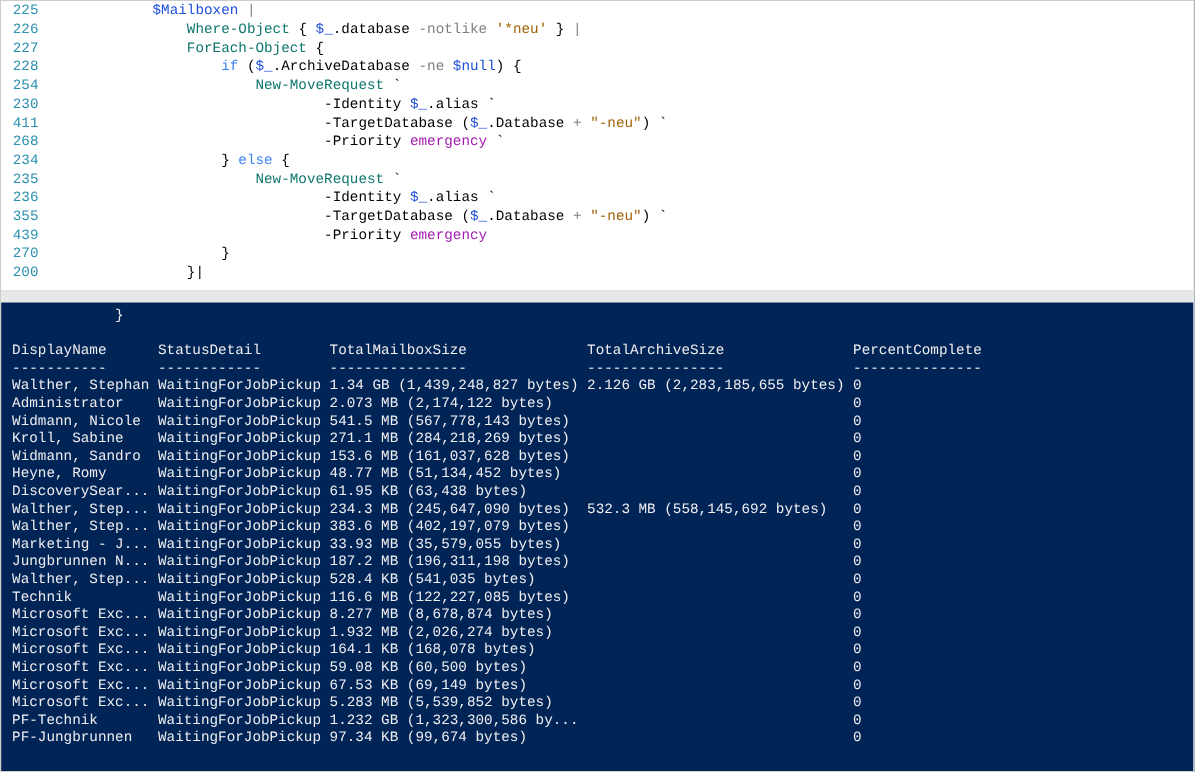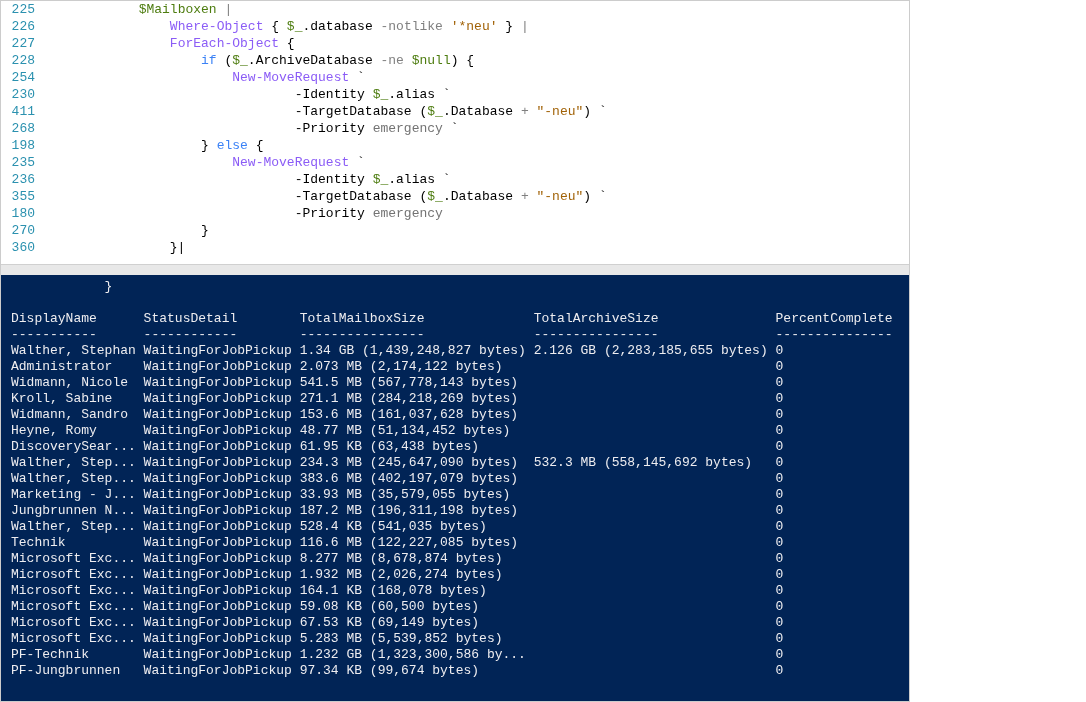--- a/index.html
+++ b/index.html
@@ -1,56 +1,56 @@
 <!DOCTYPE html>
 <html><head>
 <meta charset="utf-8">
 <style>
   * { margin:0; padding:0; box-sizing:border-box; }
   body { font-family: Consolas, 'Courier New', monospace; font-size:13px; background:#fff; }
-  .wrap { display:flex; flex-direction:column; width:910px; height:702px; overflow:hidden; border:1px solid #ccc; }
+  .wrap { display:flex; flex-direction:column; width:1086px; height:702px; overflow:hidden; border:1px solid #ccc; }
 
   
   .editor { flex:0 0 auto; background:#fff; overflow:auto; border-bottom:1px solid #d0d0d0; padding-bottom:8px; }
   .line { display:flex; white-space:pre; line-height:17px; }
   .gutter { width:44px; text-align:right; padding-right:10px; color:#2b91af; user-select:none; }
   .code { flex:1; }
-  .tok-var   { color:#4d7c0f; }
-  .tok-cmd   { color:#8b5cf6; }  
+  .tok-var   { color:#1d4ed8; }
+  .tok-cmd   { color:#0f766e; }  
   .tok-kw    { color:#3b82f6; }  
   .tok-str   { color:#a16207; }
   .tok-op    { color:#808080; }
-  .tok-bare  { color:#737373; }  
+  .tok-bare  { color:#a21caf; }  
   .tok-plain { color:#000; }
   .scroll-gap { height:10px; background:#e8e8e8; }
 
   
   .term { flex:1 1 auto; background:#012456; color:#eeedf0; padding:4px 10px 14px 10px; overflow:auto; line-height:16px; }
   .term-pre { white-space:pre; font-family: Consolas, 'Courier New', monospace; font-size:13px; }
 </style>
 </head>
 <body>
 <div class="wrap">
 
   <div class="editor" id="editor">
       <div class="line"><div class="gutter">225</div><div class="code"><span class="tok-plain">            </span><span class="tok-var">$Mailboxen</span><span class="tok-plain"> </span><span class="tok-op">|</span></div></div>
       <div class="line"><div class="gutter">226</div><div class="code"><span class="tok-plain">                </span><span class="tok-cmd">Where-Object</span><span class="tok-plain"> { </span><span class="tok-var">$_</span><span class="tok-plain">.database </span><span class="tok-op">-notlike</span><span class="tok-plain"> </span><span class="tok-str">'*neu'</span><span class="tok-plain"> } </span><span class="tok-op">|</span></div></div>
       <div class="line"><div class="gutter">227</div><div class="code"><span class="tok-plain">                </span><span class="tok-cmd">ForEach-Object</span><span class="tok-plain"> {</span></div></div>
       <div class="line"><div class="gutter">228</div><div class="code"><span class="tok-plain">                    </span><span class="tok-kw">if</span><span class="tok-plain"> (</span><span class="tok-var">$_</span><span class="tok-plain">.ArchiveDatabase </span><span class="tok-op">-ne</span><span class="tok-plain"> </span><span class="tok-var">$null</span><span class="tok-plain">) {</span></div></div>
       <div class="line"><div class="gutter">254</div><div class="code"><span class="tok-plain">                        </span><span class="tok-cmd">New-MoveRequest</span><span class="tok-plain"> `</span></div></div>
       <div class="line"><div class="gutter">230</div><div class="code"><span class="tok-plain">                                -Identity </span><span class="tok-var">$_</span><span class="tok-plain">.alias `</span></div></div>
       <div class="line"><div class="gutter">411</div><div class="code"><span class="tok-plain">                                -TargetDatabase (</span><span class="tok-var">$_</span><span class="tok-plain">.Database </span><span class="tok-op">+</span><span class="tok-plain"> </span><span class="tok-str">"-neu"</span><span class="tok-plain">) `</span></div></div>
       <div class="line"><div class="gutter">268</div><div class="code"><span class="tok-plain">                                -Priority </span><span class="tok-bare">emergency</span><span class="tok-plain"> `</span></div></div>
-      <div class="line"><div class="gutter">198</div><div class="code"><span class="tok-plain">                    } </span><span class="tok-kw">else</span><span class="tok-plain"> {</span></div></div>
+      <div class="line"><div class="gutter">234</div><div class="code"><span class="tok-plain">                    } </span><span class="tok-kw">else</span><span class="tok-plain"> {</span></div></div>
       <div class="line"><div class="gutter">235</div><div class="code"><span class="tok-plain">                        </span><span class="tok-cmd">New-MoveRequest</span><span class="tok-plain"> `</span></div></div>
       <div class="line"><div class="gutter">236</div><div class="code"><span class="tok-plain">                                -Identity </span><span class="tok-var">$_</span><span class="tok-plain">.alias `</span></div></div>
       <div class="line"><div class="gutter">355</div><div class="code"><span class="tok-plain">                                -TargetDatabase (</span><span class="tok-var">$_</span><span class="tok-plain">.Database </span><span class="tok-op">+</span><span class="tok-plain"> </span><span class="tok-str">"-neu"</span><span class="tok-plain">) `</span></div></div>
-      <div class="line"><div class="gutter">180</div><div class="code"><span class="tok-plain">                                -Priority </span><span class="tok-bare">emergency</span></div></div>
+      <div class="line"><div class="gutter">439</div><div class="code"><span class="tok-plain">                                -Priority </span><span class="tok-bare">emergency</span></div></div>
       <div class="line"><div class="gutter">270</div><div class="code"><span class="tok-plain">                    }</span></div></div>
-      <div class="line"><div class="gutter">360</div><div class="code"><span class="tok-plain">                }|</span></div></div>
+      <div class="line"><div class="gutter">200</div><div class="code"><span class="tok-plain">                }|</span></div></div>
     </div>
   <div class="scroll-gap"></div>
 
   <div class="term">
     <div class="term-pre" id="term-pre">            }
 
 DisplayName      StatusDetail        TotalMailboxSize              TotalArchiveSize               PercentComplete
 -----------      ------------        ----------------              ----------------               ---------------
 Walther, Stephan WaitingForJobPickup 1.34 GB (1,439,248,827 bytes) 2.126 GB (2,283,185,655 bytes) 0
 Administrator    WaitingForJobPickup 2.073 MB (2,174,122 bytes)                                   0

